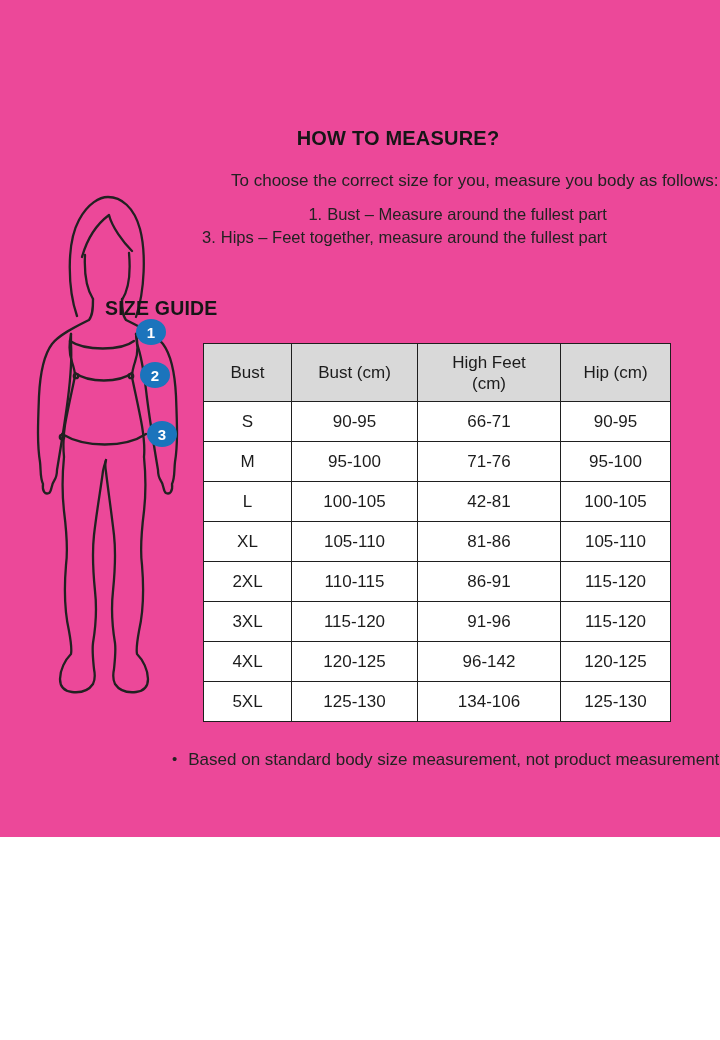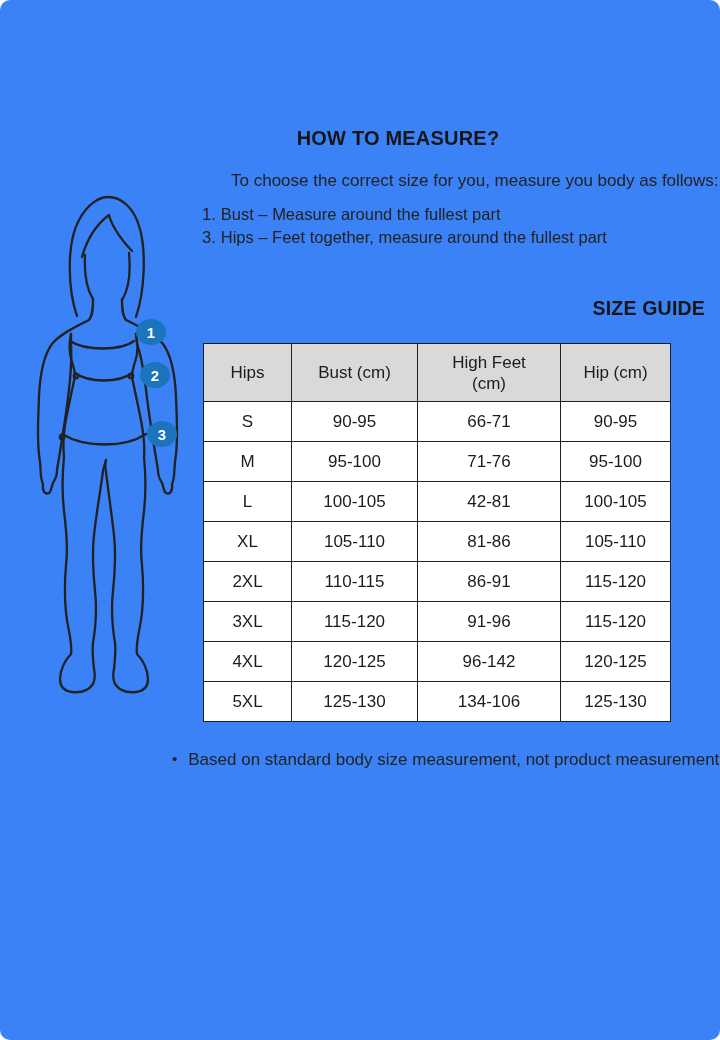--- a/index.html
+++ b/index.html
@@ -1,46 +1,45 @@
 <!DOCTYPE html>
 <html><head>
 <meta charset="utf-8">
 <style>
   html,body { margin:0; padding:0; background:#ffffff; }
   .page {
     position:relative;
-    width:720px; height:1040px;
-    background:#3b82f6;
+    width:720px; height:837px;
+    background:#ec4899;
     font-family:"Liberation Sans", sans-serif;
     color:#1f1f1f;
     overflow:hidden;
-    border-radius:10px;
   }
   .page-title {
     position:absolute; left:98px; top:127px; width:600px;
     text-align:center;
     font-size:20px; font-weight:700; line-height:22px; color:#161616;
     letter-spacing:0.2px;
   }
   .intro {
     position:absolute; left:195px; top:170px;
     font-size:17px; line-height:22px; white-space:nowrap; color:#222222;margin-left:36px;
   }
   .steps {
     position:absolute; left:202px; top:203px;
-    font-size:16.5px; color:#222222;
+    font-size:16.5px; color:#222222;text-align:right;
   }
   .step { line-height:23px; white-space:nowrap; }
   .step .num { margin-right:5px; }
   .figure-wrap {
     position:absolute; left:35px; top:194px; width:170px; height:512px;
   }
   .section-title {
     position:absolute; left:105px; top:297px; width:600px;
-    text-align:right;
+    text-align:left;
     font-size:19.5px; font-weight:700; line-height:22px; color:#161616;
     letter-spacing:0.2px;
   }
   table.size-table {
     position:absolute; left:203px; top:343px;
     width:467px;
     border-collapse:collapse;
     table-layout:fixed;
     font-size:17px;
     color:#1c1c1c;
@@ -134,21 +133,21 @@
 
   <table class="size-table">
     <colgroup>
         <col style="width:88px">
         <col style="width:126px">
         <col style="width:143px">
         <col style="width:110px">
       </colgroup>
     <thead>
       <tr>
-        <th>Hips</th>
+        <th>Bust</th>
         <th>Bust (cm)</th>
         <th>High Feet
 (cm)</th>
         <th>Hip (cm)</th>
       </tr>
     </thead>
     <tbody>
       <tr>
         <td>S</td>
         <td>90-95</td>

